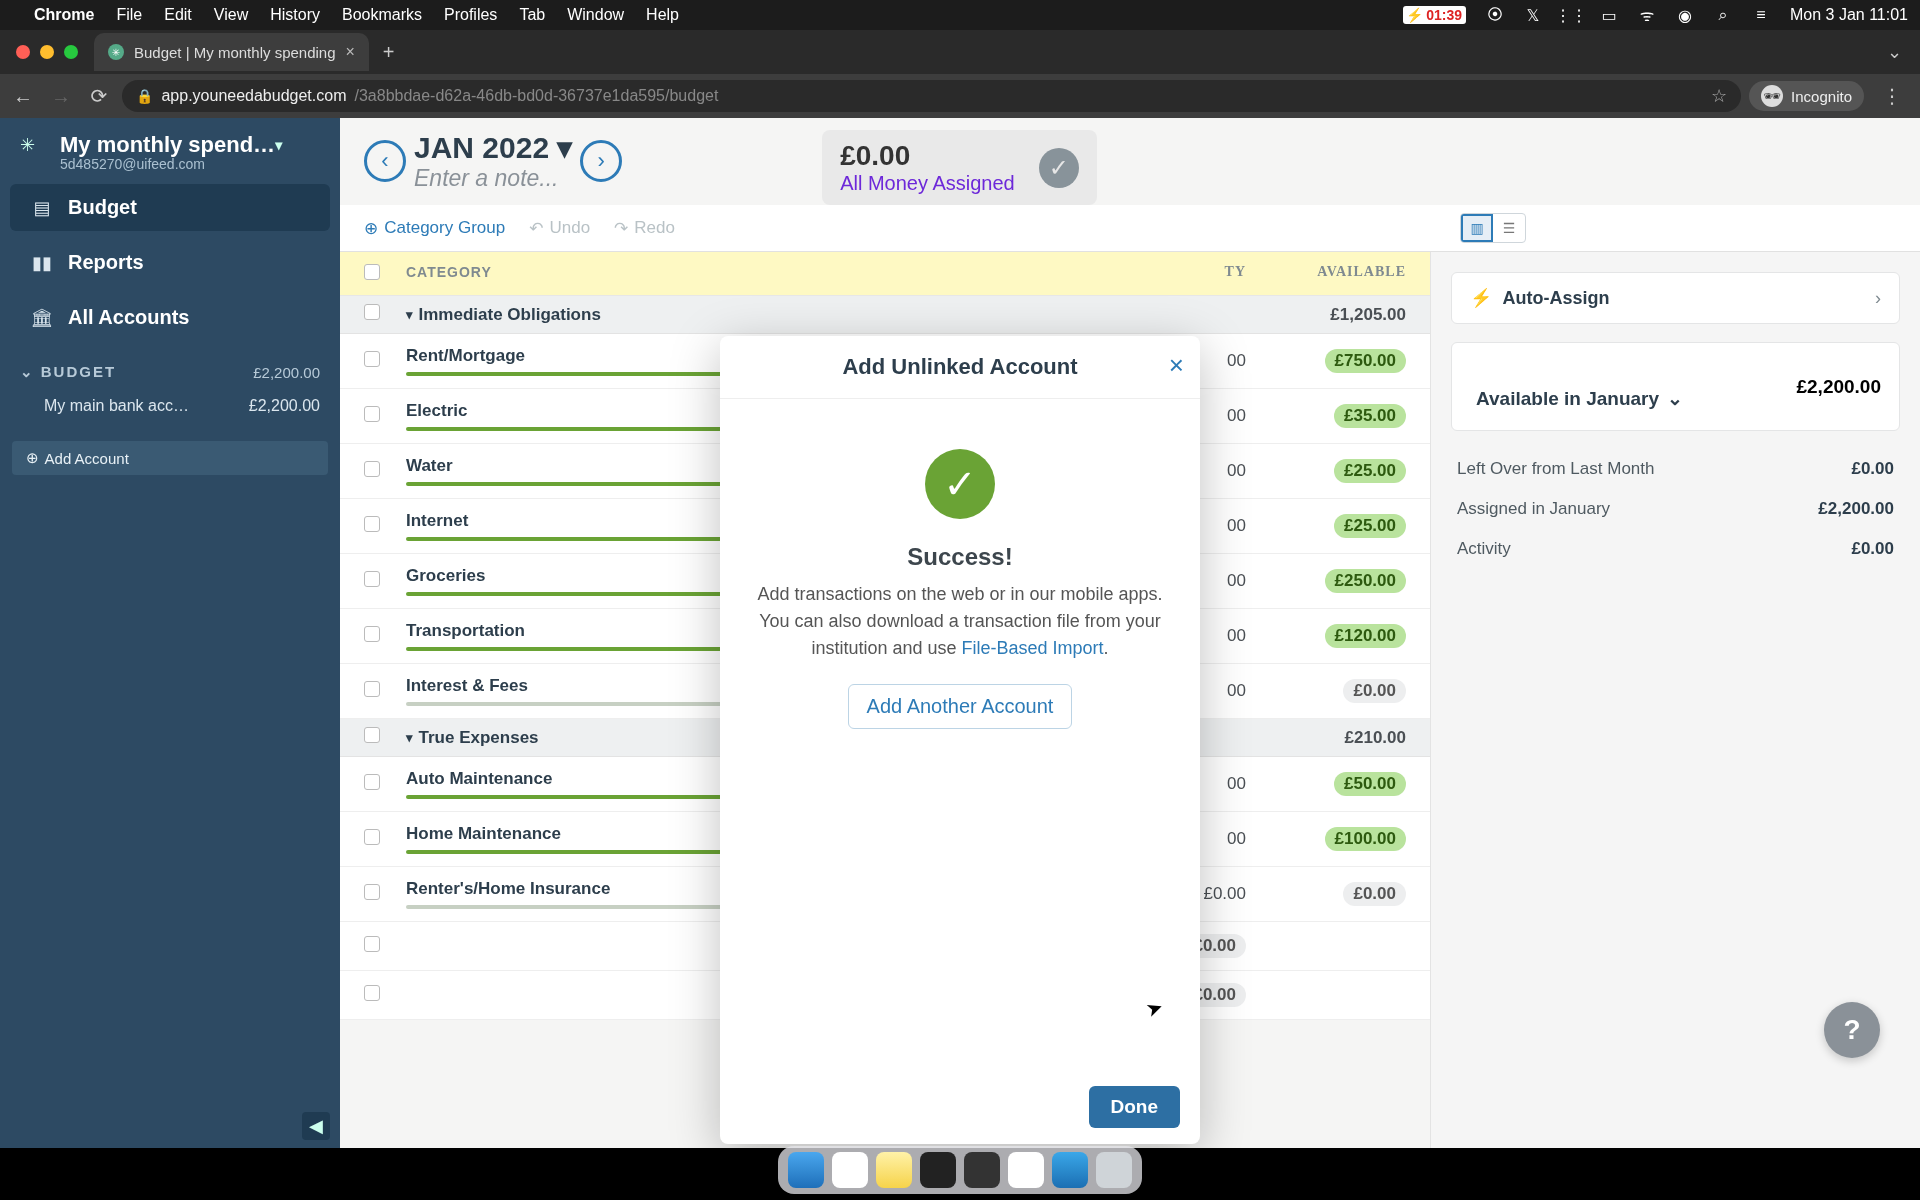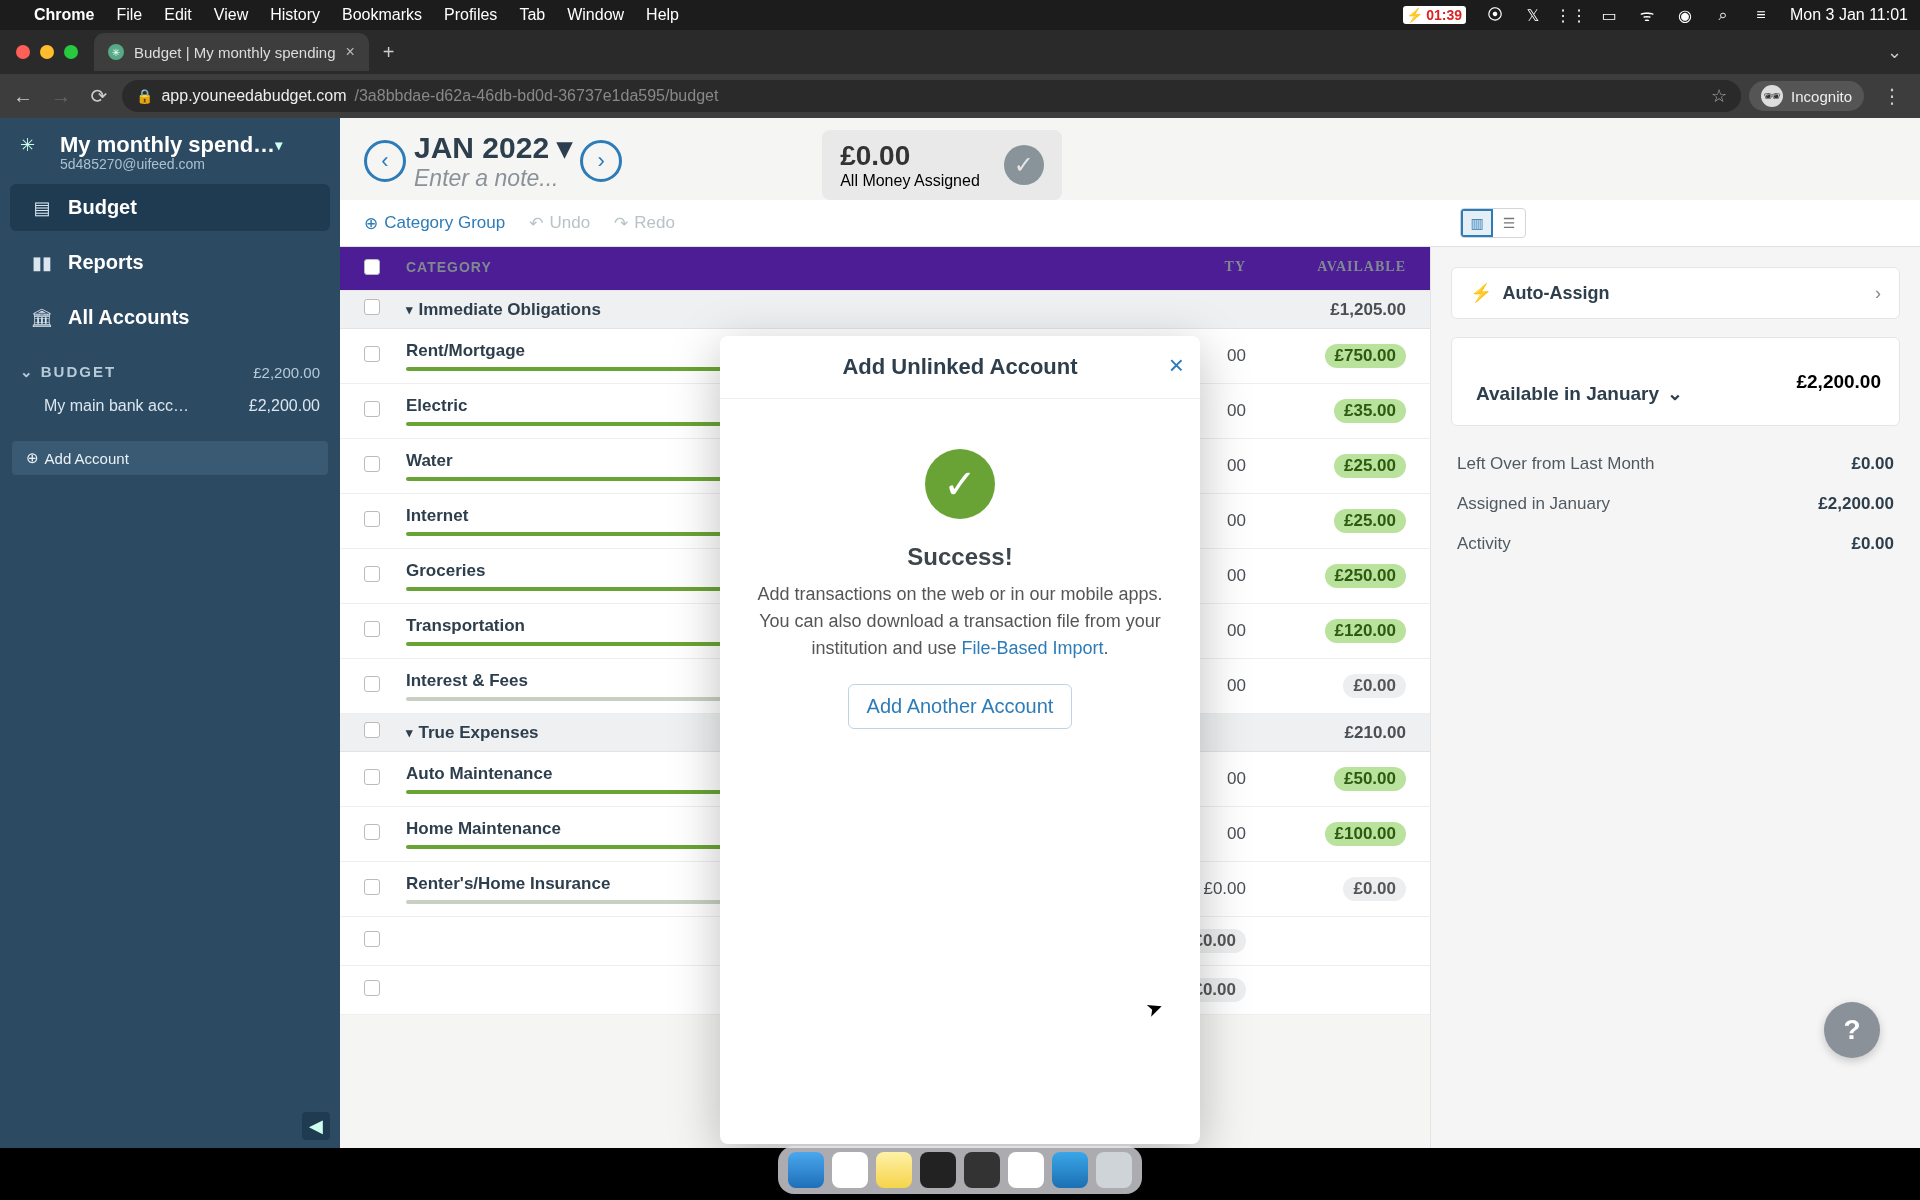--- a/index.html
+++ b/index.html
@@ -62,34 +62,34 @@
   
   .main{ flex:1; display:flex; flex-direction:column; overflow:hidden;}
   .main-top{ background:#f5f5f4; padding:12px 24px 0 24px; display:flex; align-items:flex-start; gap:20px;}
   .month-nav{ display:flex; align-items:center; gap:8px;}
   .round-btn{ width:42px;height:42px;border:3px solid #2d7bb7;border-radius:50%;display:flex;align-items:center;justify-content:center;color:#2d7bb7;font-size:22px; cursor:pointer;}
   .month-block{ display:flex; flex-direction:column;}
   .month-title{ font-size:30px; font-weight:900; color:#2d3e4c; display:flex; align-items:center; gap:8px;}
   .month-note{ font-size:23px; color:#8a9198; font-style:italic;}
   .assigned-card{ background:#e9e9e9; border-radius:8px; padding:10px 18px; display:flex; align-items:center; gap:24px; margin-left:180px;}
   .assigned-val{ font-size:28px; font-weight:900; color:#333;}
-  .assigned-lbl{ font-size:16px; color:#000000;}
+  .assigned-lbl{ font-size:20px; color:#6d28d9;}
   .assigned-check{ width:40px;height:40px;border-radius:50%;background:#88939a;color:#e6e6e6;display:flex;align-items:center;justify-content:center;font-size:24px;}
 
   .toolbar{ background:#fff; border-bottom:1px solid #e1e1e1; padding:8px 24px; display:flex; align-items:center; gap:24px; color:#2d7bb7; font-size:17px;}
   .toolbar .dim{ color:#b9c2c6;}
   .toolbar .tb-item{ display:flex; align-items:center; gap:6px; cursor:pointer;}
   .view-toggle{ margin-left:auto; margin-right:370px; display:flex; border:1px solid #cfd6db; border-radius:4px; overflow:hidden;}
   .vt{ width:32px;height:28px;display:flex;align-items:center;justify-content:center;font-size:14px;color:#777;cursor:pointer;}
   .vt.active{ background:#e6eef6; color:#2d7bb7; outline:2px solid #2d7bb7; outline-offset:-2px;}
 
   
   .content-row{ display:flex; flex:1; overflow:hidden;}
   .grid{ flex:1; overflow-y:auto; font-size:17px;}
-  .grid-header{ display:grid; grid-template-columns:42px 1fr 140px 140px 160px; padding:12px 24px; color:#7f8a90; font-size:14px; letter-spacing:1px; font-weight:700; border-bottom:1px solid #e7e7e7; background:#4c1d95;}
+  .grid-header{ display:grid; grid-template-columns:42px 1fr 140px 140px 160px; padding:12px 24px; color:#7f8a90; font-size:14px; letter-spacing:1px; font-weight:700; border-bottom:1px solid #e7e7e7; background:#fef9c3;}
   .grid-header .r{ text-align:right;font-family:Liberation Serif, serif;}
   .group-row{ display:grid; grid-template-columns:42px 1fr 140px 140px 160px; padding:8px 24px; background:#eef0f1; font-weight:800; color:#2d3e4c; border-bottom:1px solid #e3e3e3; align-items:center;}
   .cat-row{ display:grid; grid-template-columns:42px 1fr 140px 140px 160px; padding:12px 24px; border-bottom:1px solid #eee; align-items:center; background:#fff;}
   .chk{ width:16px;height:16px;border:1px solid #bbb; border-radius:3px; background:#fff;}
   .cat-name{ color:#2d3e4c; font-weight:600; position:relative;}
   .progress{ height:4px; background:#c7d0c3; border-radius:2px; margin-top:6px; position:relative; overflow:hidden;}
   .progress .bar{ height:100%; background:#6aa335;}
   .progress.empty .bar{ background:#d6d6d6;}
   .cat-row .r, .group-row .r{ text-align:right; color:#4a4f54;}
   .pill{ display:inline-block; padding:2px 10px; border-radius:14px; font-weight:700;}
@@ -459,20 +459,23 @@
         <span class="modal-close">×</span>
       </div>
       <div class="modal-body">
         <div class="success-check">✓</div>
         <div class="success-title">Success!</div>
         <div class="success-text">
           <span>Add transactions on the web or in our mobile apps. You can also download a transaction file from your institution and use </span><a href="#">File-Based Import</a><span>.</span>
         </div>
         <div class="outline-btn">Add Another Account</div>
       </div>
+      <div class="modal-footer">
+        <button class="primary-btn">Done</button>
+      </div>
     </div>
   </div>
 
   <div class="help-fab">?</div>
 </div>
 
 <div class="dock">
   <div class="app finder"></div>
   <div class="app chromei"></div>
   <div class="app notes"></div>

